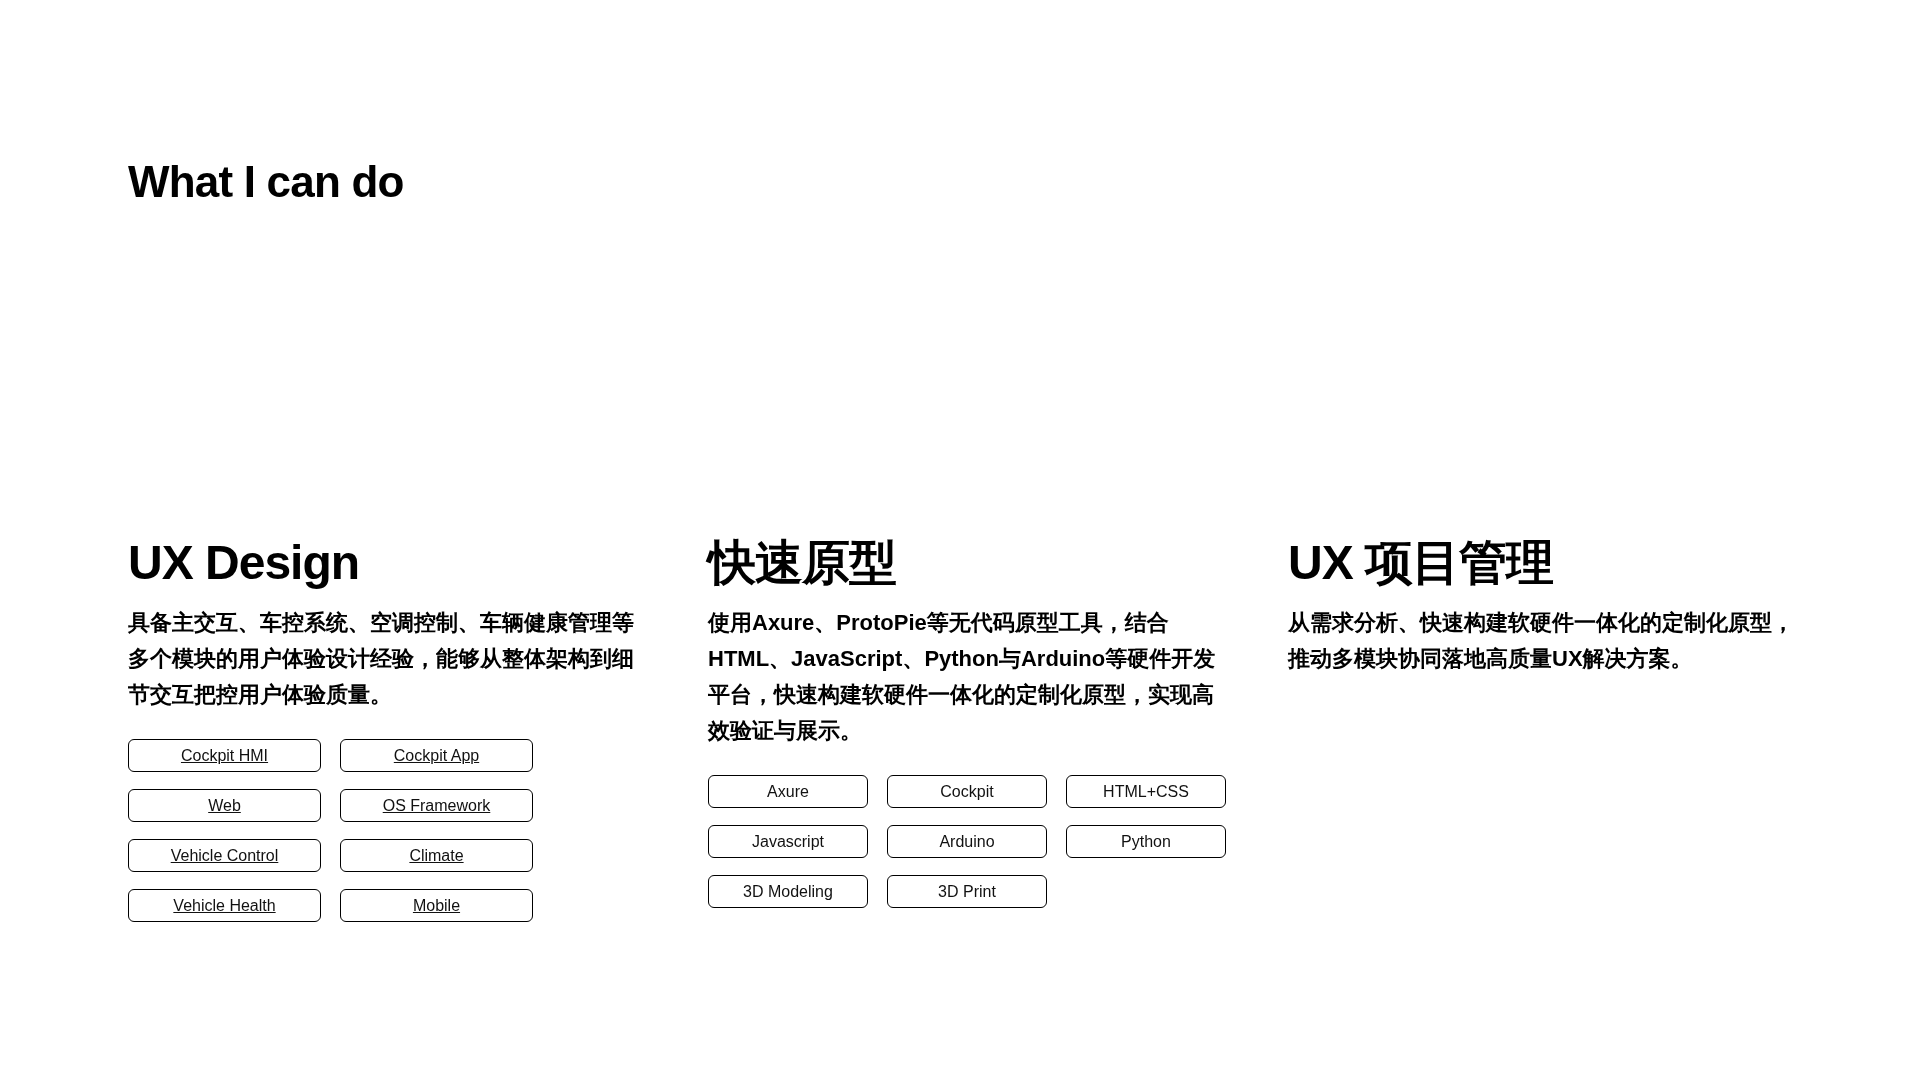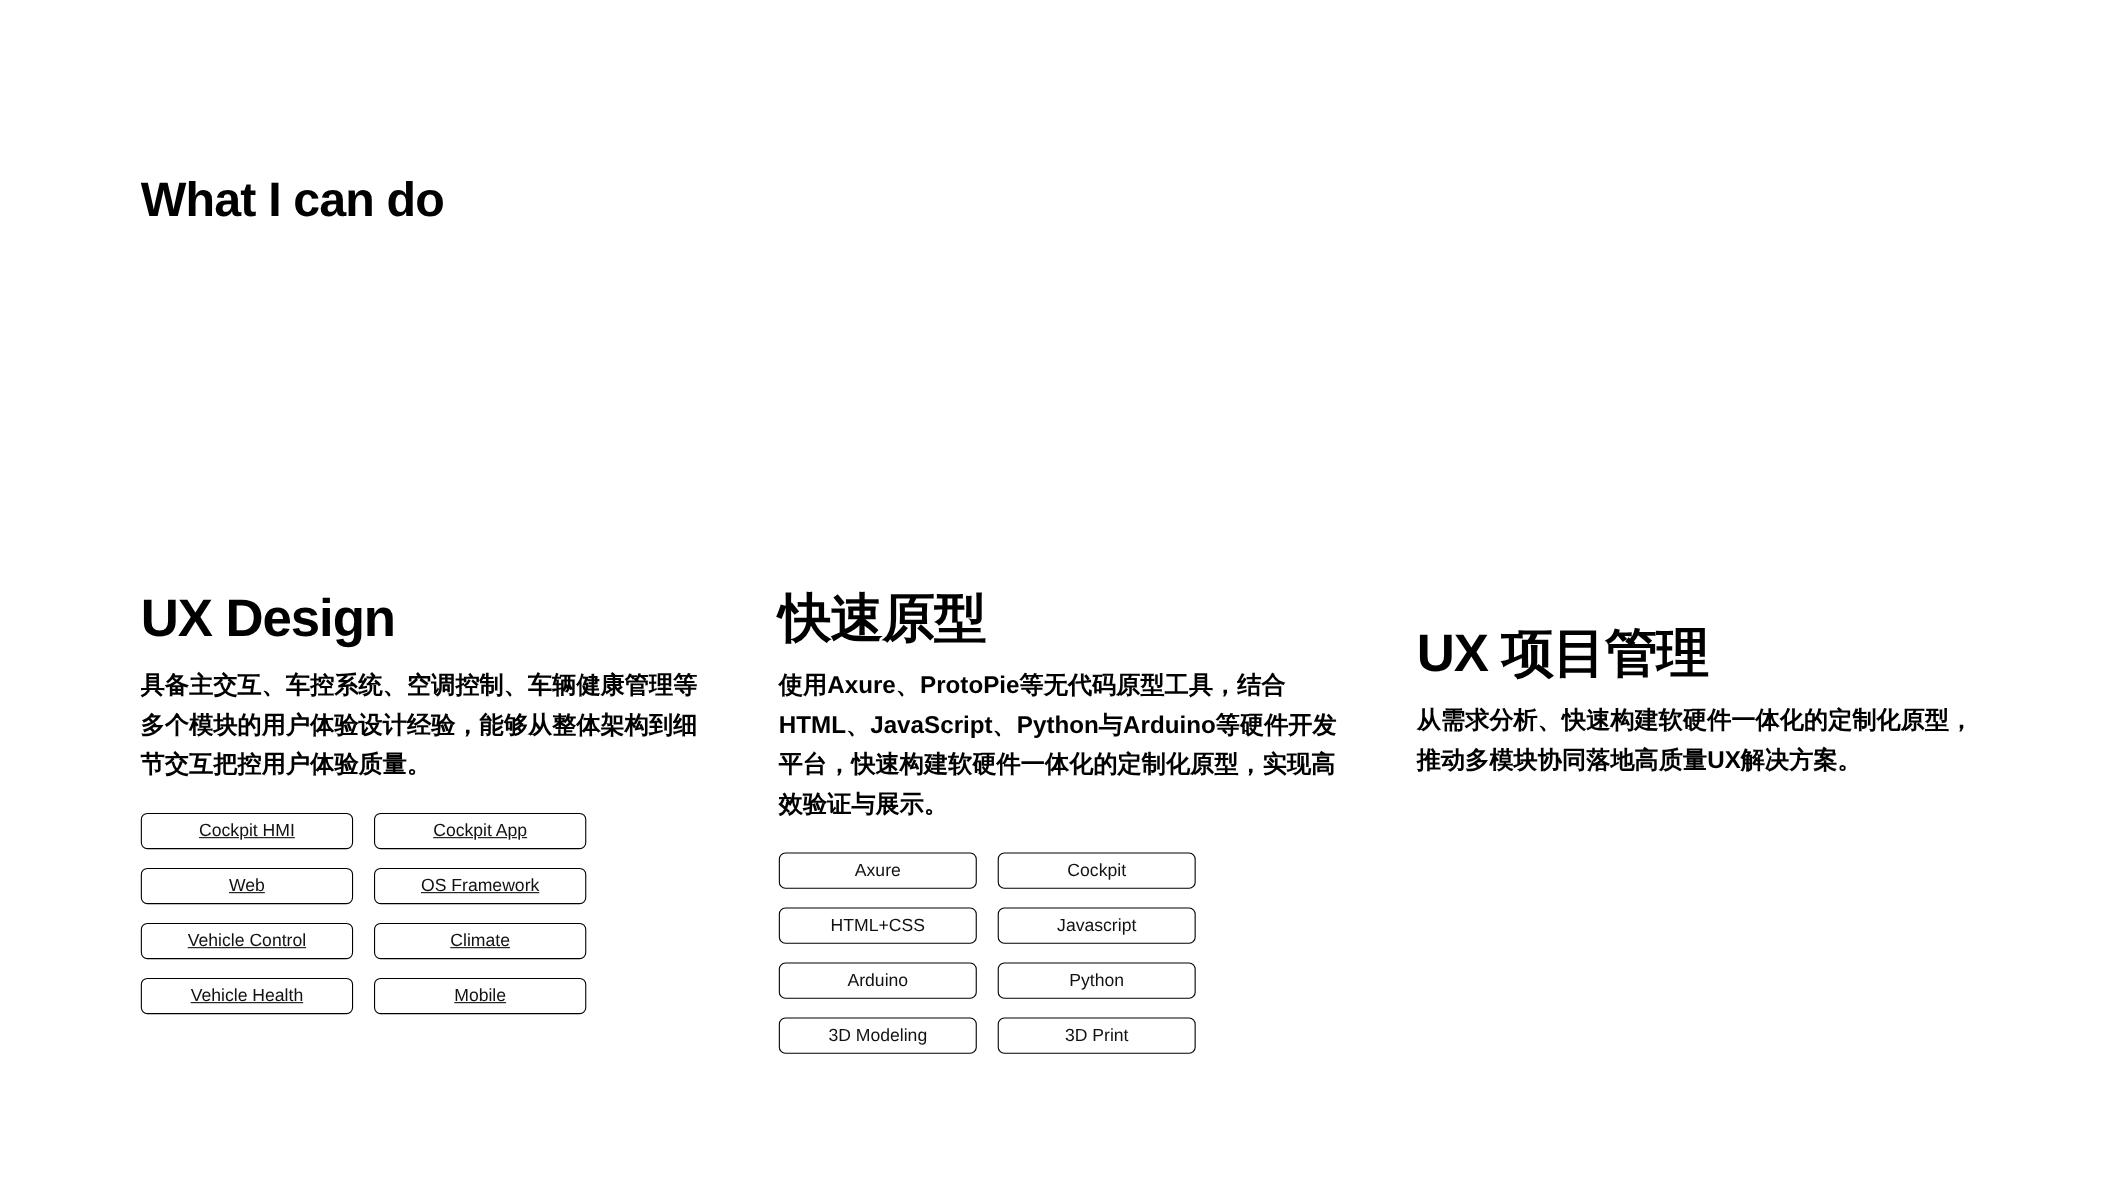--- a/index.html
+++ b/index.html
@@ -49,21 +49,20 @@
   }
 
   .column {
     width: 525px;
     margin-right: 55px;
     display: flex;
     flex-direction: column;
   }
   .column:last-child {
     margin-right: 0;
-    margin-top: 32px;
   }
 
   .col-heading {
     font-size: 48px;
     line-height: 56px;
     font-weight: 700;
     letter-spacing: -1px;
     margin: 0 0 14px 0;
     color: #000000;
     white-space: nowrap;
@@ -103,21 +102,21 @@
     line-height: 31px;
     font-weight: 400;
     color: #111111;
     white-space: nowrap;
   }
 
   
   .col-1 .tag-chip { width: 193px; text-decoration: underline; }
 
   
-  .col-2 .tag-chip { width: 180px; }
+  .col-2 .tag-chip { width: 160px; }
 
   
   .col-3 .tag-chip { width: 204px; }
 </style>
 </head>
 <body>
 
 <div class="page">
 
   <h1 class="section-title">What I can do</h1>

